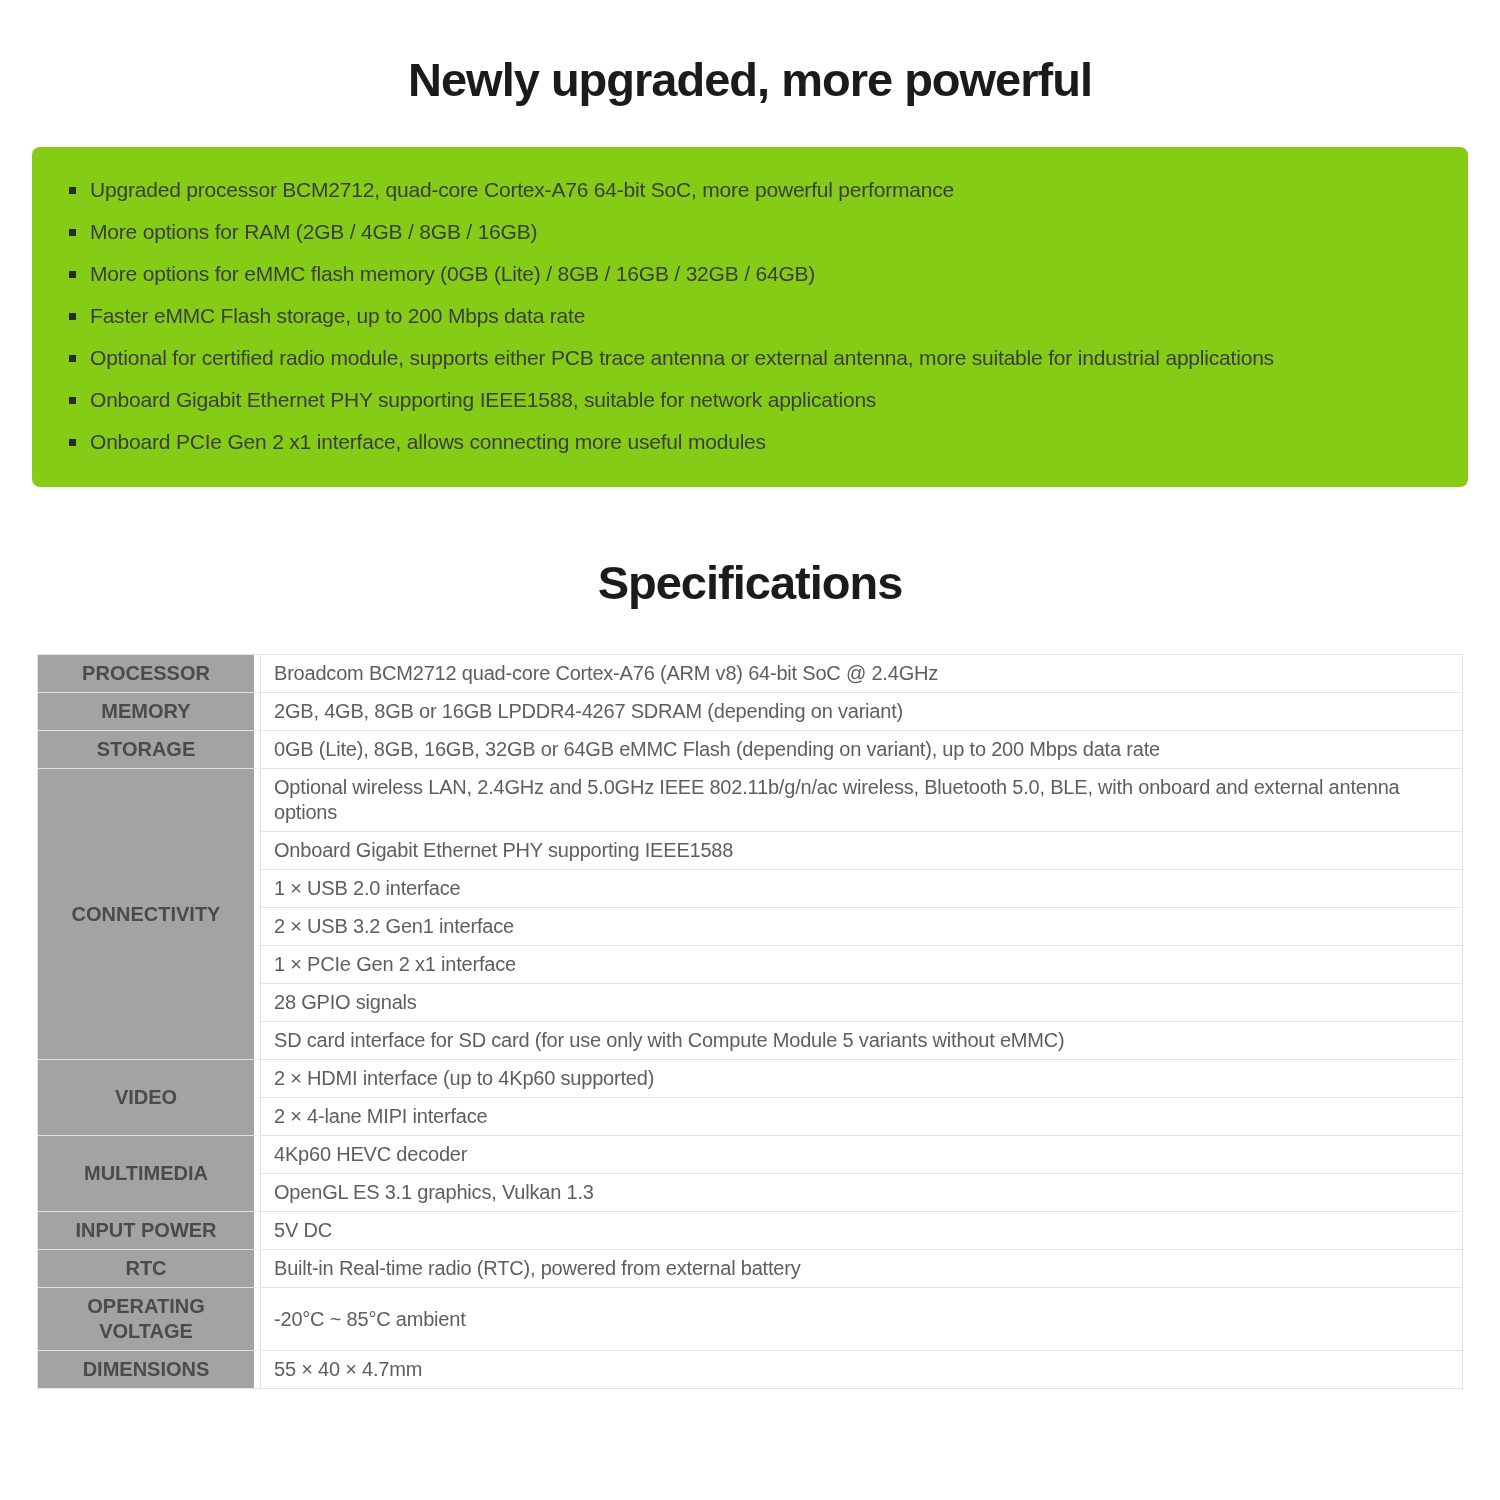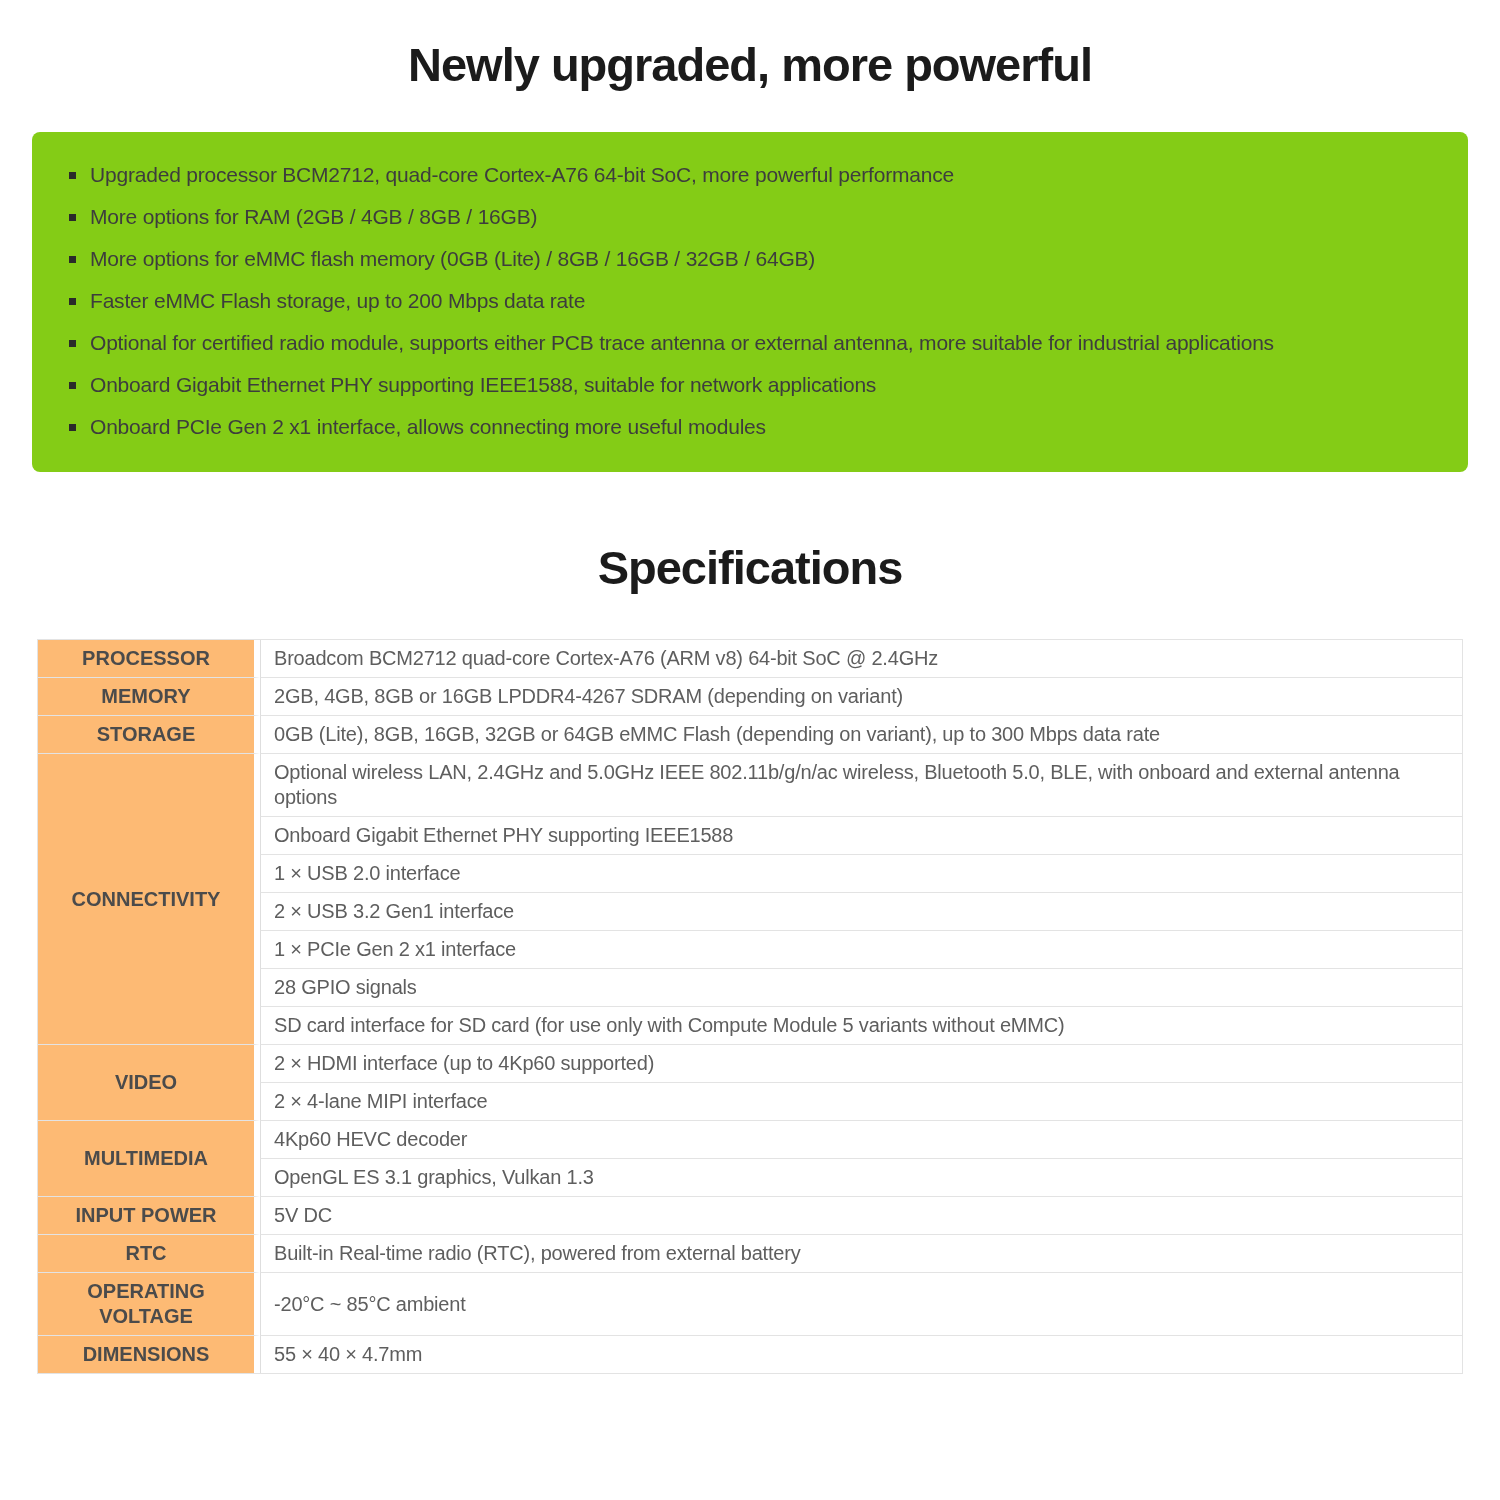--- a/index.html
+++ b/index.html
@@ -2,21 +2,21 @@
 <html><head>
 <meta charset="utf-8">
 <style>
   * { box-sizing: border-box; margin: 0; padding: 0; }
   html, body { width: 1500px; background: #ffffff; }
   body {
     font-family: "Liberation Sans", sans-serif;
     min-height: 1500px;
     color: #3d3d3d;
   }
-  .page { padding-top: 37px; }
+  .page { padding-top: 52px; }
 
   .page-title {
     text-align: center;
     font-size: 47px;
     font-weight: 800;
     letter-spacing: -1px;
     color: #1b1b1b;
   }
 
   .features-box {
@@ -62,21 +62,21 @@
     font-size: 20px;
   }
   .specs-table th, .specs-table td {
     border-bottom: 1px solid #e3e3e3;
     vertical-align: middle;
   }
   .specs-table tr:last-child th,
   .specs-table tr:last-child td { border-bottom: none; }
   .spec-label-cell {
     width: 222px;
-    background: #fdba74;
+    background: #a3a3a3;
     color: #4b4b4b;
     font-weight: bold;
     text-align: center;
     padding: 6px 10px;
     line-height: 25px;
     border-right: 6px solid #ffffff;
   }
   .spec-label-text { display: inline-block; max-width: 178px; }
   .spec-value-cell {
     border-left: 1px solid #dedede;
@@ -112,21 +112,21 @@
         <tr>
           <th class="spec-label-cell" rowspan="1"><span class="spec-label-text">PROCESSOR</span></th>
           <td class="spec-value-cell">Broadcom BCM2712 quad-core Cortex-A76 (ARM v8) 64-bit SoC @ 2.4GHz</td>
         </tr>
         <tr>
           <th class="spec-label-cell" rowspan="1"><span class="spec-label-text">MEMORY</span></th>
           <td class="spec-value-cell">2GB, 4GB, 8GB or 16GB LPDDR4-4267 SDRAM (depending on variant)</td>
         </tr>
         <tr>
           <th class="spec-label-cell" rowspan="1"><span class="spec-label-text">STORAGE</span></th>
-          <td class="spec-value-cell">0GB (Lite), 8GB, 16GB, 32GB or 64GB eMMC Flash (depending on variant), up to 300 Mbps data rate</td>
+          <td class="spec-value-cell">0GB (Lite), 8GB, 16GB, 32GB or 64GB eMMC Flash (depending on variant), up to 200 Mbps data rate</td>
         </tr>
         <tr>
           <th class="spec-label-cell" rowspan="7"><span class="spec-label-text">CONNECTIVITY</span></th>
           <td class="spec-value-cell">Optional wireless LAN, 2.4GHz and 5.0GHz IEEE 802.11b/g/n/ac wireless, Bluetooth 5.0, BLE, with onboard and external antenna options</td>
         </tr>
         <tr>
           <td class="spec-value-cell">Onboard Gigabit Ethernet PHY supporting IEEE1588</td>
         </tr>
         <tr>
           <td class="spec-value-cell">1 × USB 2.0 interface</td>

